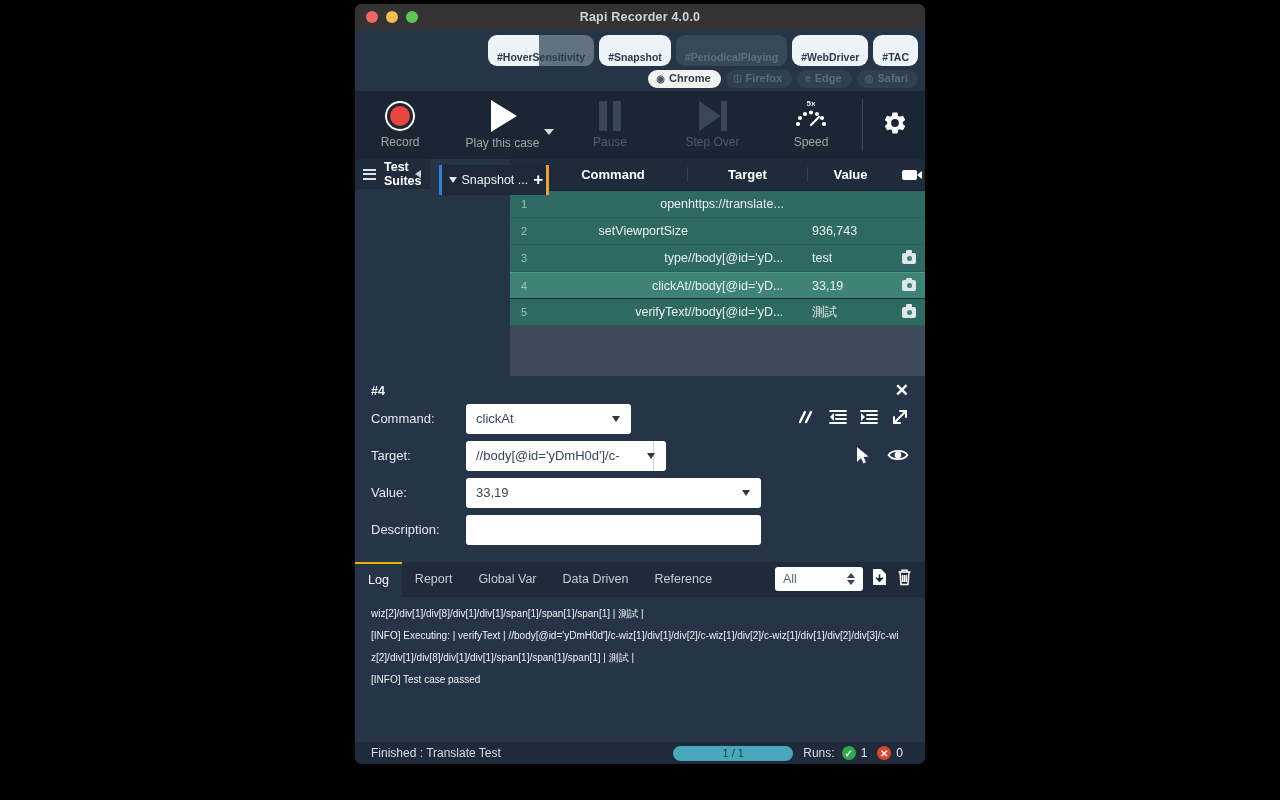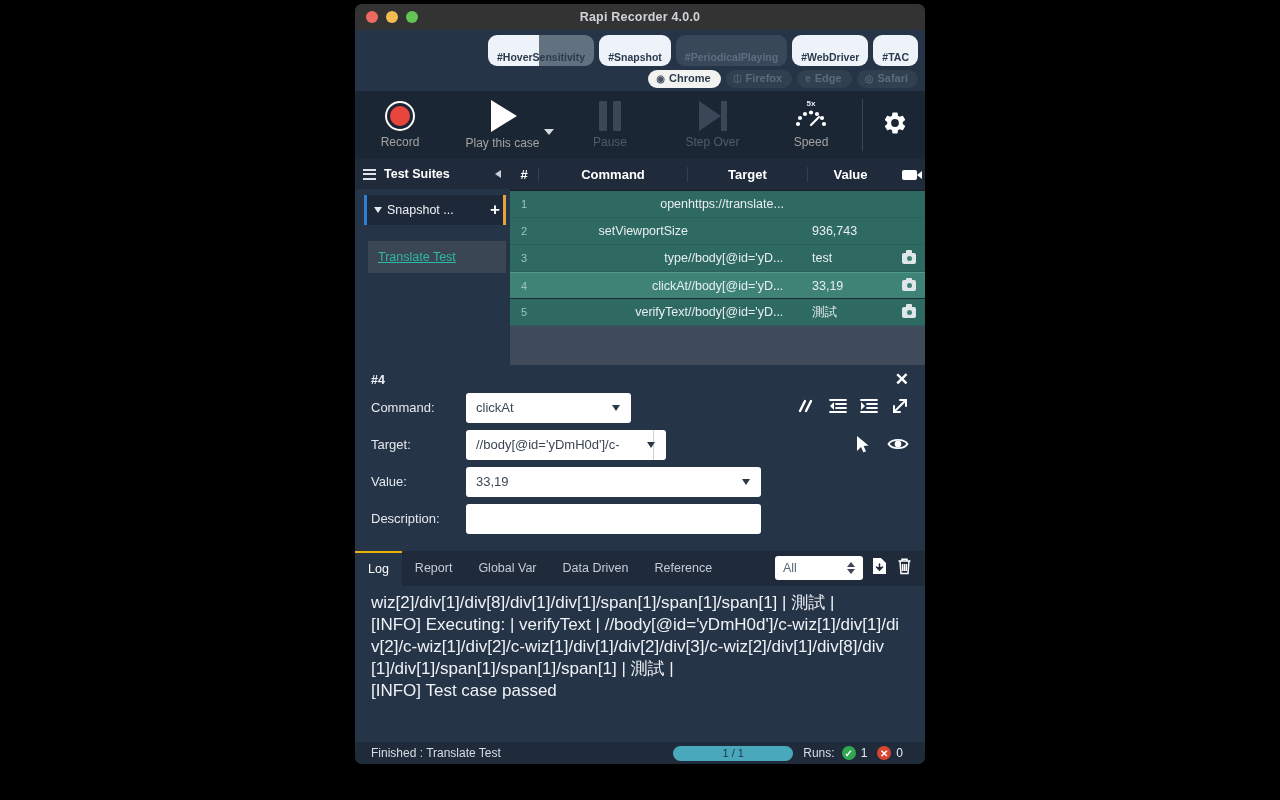--- a/index.html
+++ b/index.html
@@ -130,21 +130,21 @@
   .gear-btn {
     position: absolute; right: 17px; top: 50%; transform: translateY(-50%);
     cursor: pointer;
   }
   .tool-divider {
     position: absolute; right: 62px; top: 8px; bottom: 8px;
     width: 1px; background: #39455a;
   }
   
   .body-split { display: flex; flex: 1 1 auto; min-height: 0; }
-  .sidebar { width: 155px; background: #263447; display: flex; flex-direction: column; }
+  .sidebar { width: 155px; background: #263447; display: flex; }
   .sb-head {
     height: 30px; background: #1f2b3b;
     display: flex; align-items: center; gap: 8px;
     padding: 0 8px;
     position: relative;
   }
   .hamburger { display: flex; flex-direction: column; gap: 2.5px; cursor: pointer; }
   .hamburger i { display: block; width: 13px; height: 2px; background: #dfe4ea; }
   .sb-title { color: #ffffff; font-size: 12.5px; font-weight: bold; }
   .sb-collapse {
@@ -332,21 +332,21 @@
   .updown {
     position: absolute; right: 8px; top: 50%; transform: translateY(-50%);
     display: flex; flex-direction: column; gap: 2px; pointer-events: none;
   }
   .updown i { display: block; width: 0; height: 0; border-left: 4px solid transparent; border-right: 4px solid transparent; }
   .updown i.u { border-bottom: 5px solid #3a4656; }
   .updown i.d { border-top: 5px solid #3a4656; }
   .logbody {
     flex: 1 1 auto;
     padding: 6px 24px 2px 16px;
-    color: #eef2f6; font-size: 17px; line-height: 22px;
+    color: #eef2f6; font-size: 10px; line-height: 22px;
     overflow: hidden;
     word-break: break-all;
   }
   
   .statusbar {
     height: 22px; background: #1f2b3b;
     display: flex; align-items: center;
     padding: 0 12px 0 16px;
     flex: 0 0 22px;
     color: #d7dde5; font-size: 12px;

